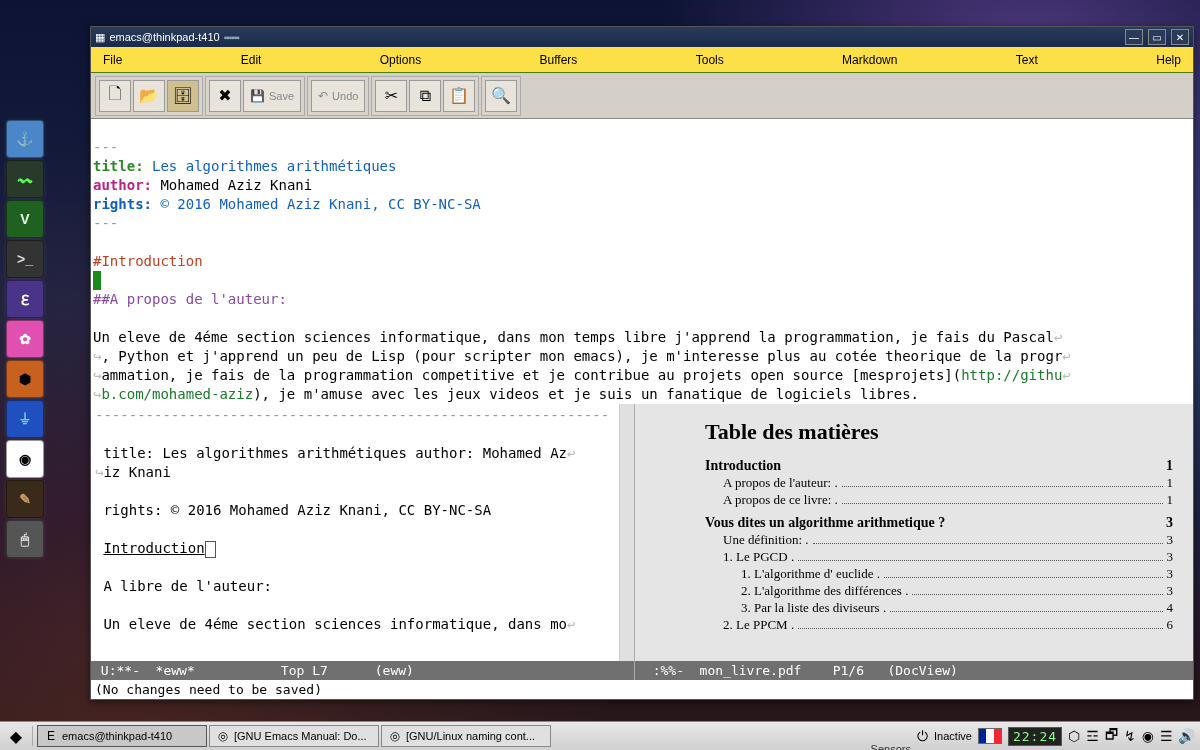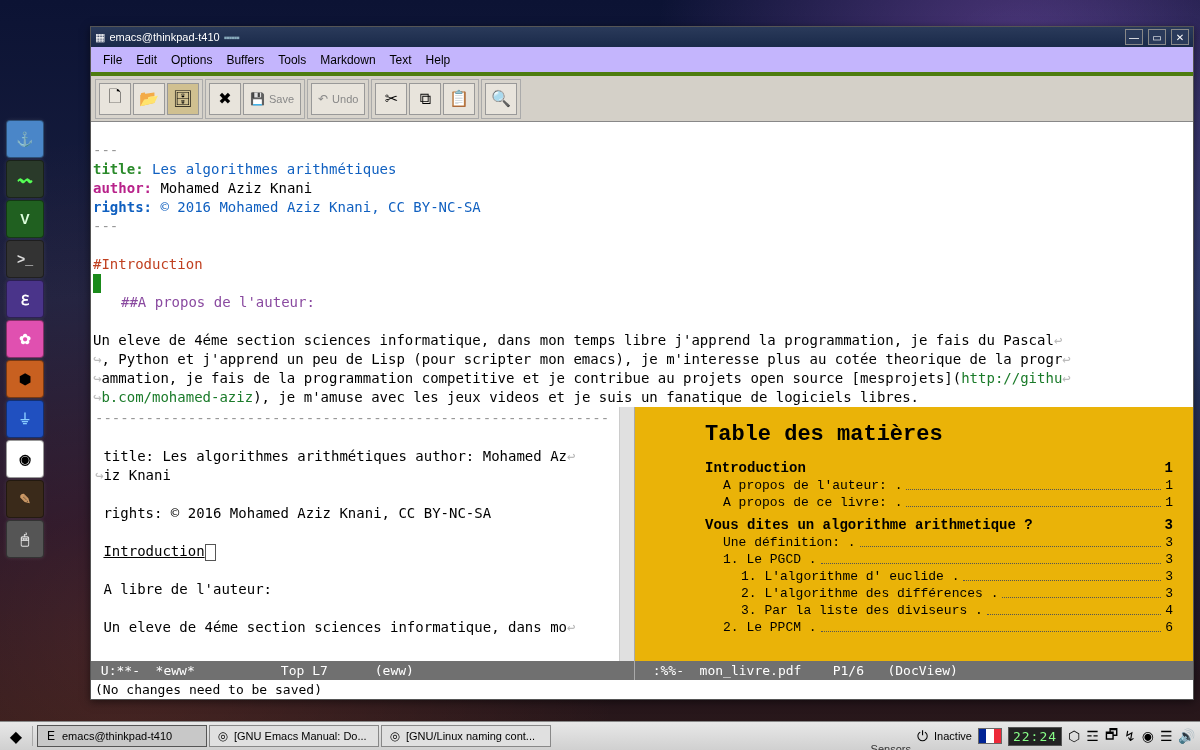--- a/index.html
+++ b/index.html
@@ -61,27 +61,28 @@
     width: 16px; height: 14px;
     display: inline-flex; align-items:center; justify-content:center;
     font-size: 10px;
     color: #fff;
     border: 1px solid #888;
     background: #2a3a5a;
     margin-left: 1px;
   }
   .menubar {
     height: 25px;
-    background: #c4b5fd;
-    border-bottom: 4px solid #4d7c0f;
+    background: #fde047;
+    border-bottom: 1px solid #4d7c0f;
     display: flex; align-items: center;
     padding: 0 6px;
     font: 12px sans-serif;
     color: #000;
     gap: 2px;
+    justify-content: space-between;
   }
   .menu { padding: 2px 6px; }
   .toolbar {
     height: 45px;
     background: #d4d0c8;
     border-bottom: 1px solid #888;
     display: flex; align-items: center;
     padding: 0 4px;
     gap: 2px;
   }
@@ -124,21 +125,21 @@
     overflow: hidden;
   }
   .dash { color: #999; }
   .key { font-weight: bold; }
   .k-title  .key { color: #2a8a2a; }
   .k-author .key { color: #b8228a; margin-top: 27px; }
   .k-rights .key { color: #1060c0; }
   .k-title  .val,
   .k-rights .val { color: #1060c0; }
   .h1 { color: #c04020; }
-  .h2 { color: #8a4aa0; margin-left: 28px; }
+  .h2 { color: #8a4aa0; }
   .md-link-label { color: #000; }
   .md-link-target { color: #1b7b2a; }
   .wrap-glyph { color: #bbb; }
   .cursor { background: #1a8a1a; display:inline-block; width: 8px; }
   .loc-bar {
     background: #fff700;
     color: #000;
     font: bold 13px/19px "DejaVu Sans Mono", monospace;
     padding: 0 2px;
     white-space: pre;
@@ -166,23 +167,23 @@
   .eww-body u { text-decoration: underline; }
   .boxcur { display:inline-block; width:9px; height:15px; border:1px solid #555; vertical-align: middle; }
   .scrollbar-fake {
     position: absolute; right: 0; top: 0; bottom: 0;
     width: 14px; background: #e0e0e0;
     border-left: 1px solid #ccc;
   }
   
   .pdf-body {
     flex: 1;
-    background: #eab308;
+    background: #e5e5e5;
     padding: 18px 20px 0 70px;
-    font-family: Liberation Mono, monospace;
+    font-family: Liberation Serif, serif;
     color: #000;
     overflow: hidden;
     position: relative;
   }
   .pdf-title { font-size: 22px; font-weight: bold; margin-bottom: 10px; }
   .toc-row {
     display: flex;
     font-size: 13px;
     line-height: 17px;
   }

